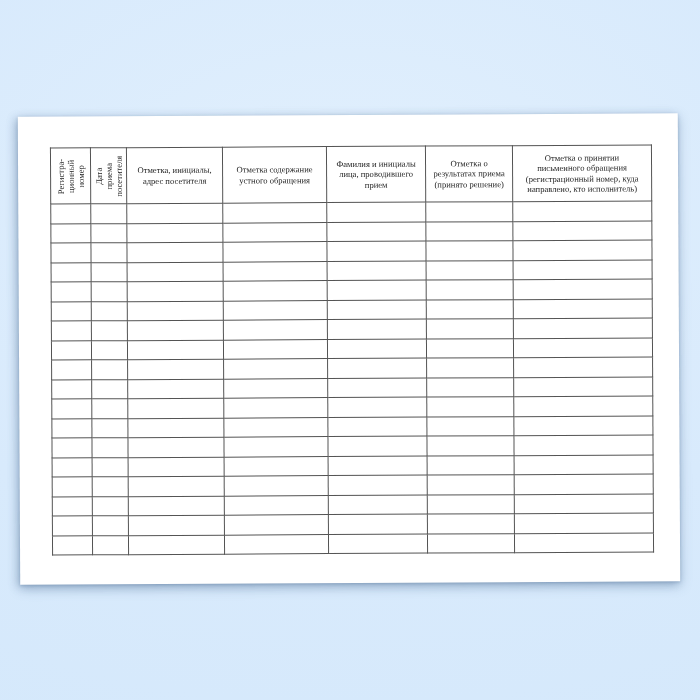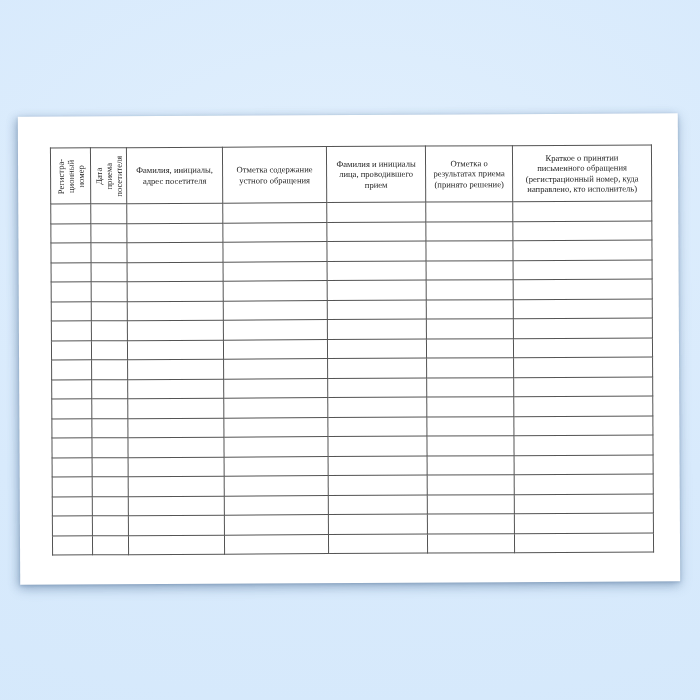--- a/index.html
+++ b/index.html
@@ -92,31 +92,31 @@
           <th class="vert">
             <span class="rot">Регистра-
 ционный
 номер</span>
           </th>
           <th class="vert">
             <span class="rot">Дата
 приема
 посетителя</span>
           </th>
-          <th>Фамилия, инициалы,
+          <th>Отметка, инициалы,
 адрес посетителя</th>
           <th>Отметка содержание
 устного обращения</th>
           <th>Фамилия и инициалы
 лица, проводившего
 прием</th>
           <th>Отметка о
 результатах приема
 (принято решение)</th>
-          <th>Краткое о принятии
+          <th>Отметка о принятии
 письменного обращения
 (регистрационный номер, куда
 направлено, кто исполнитель)</th>
         </tr>
       </thead>
       <tbody>
           <tr class="data-row">
             <td></td>
             <td></td>
             <td></td>

